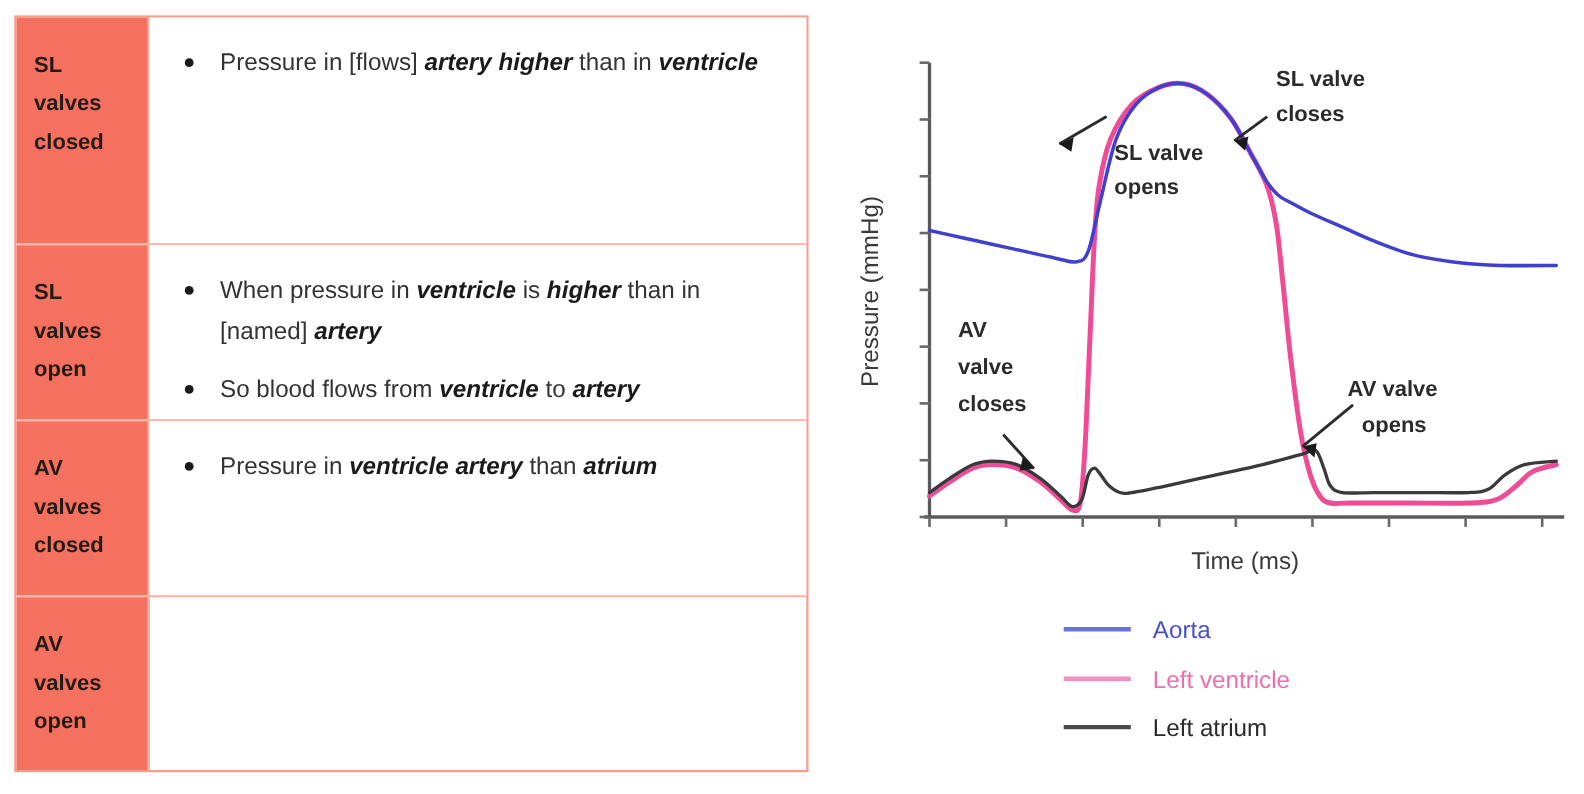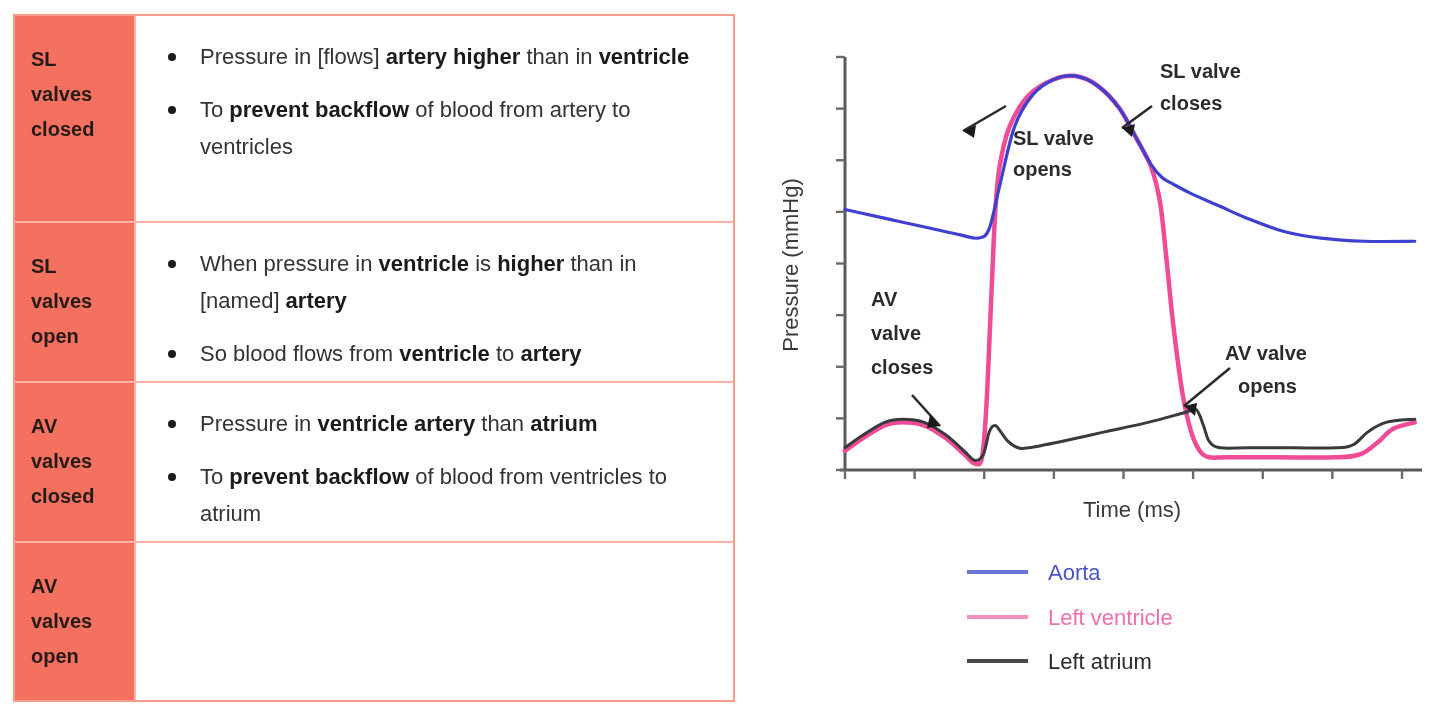--- a/index.html
+++ b/index.html
@@ -89,21 +89,21 @@
   ul.bullets > li::before {
     content: "";
     position: absolute;
     left: 4px;
     top: 15px;
     width: 8px;
     height: 8px;
     border-radius: 50%;
     background: #1b1b1b;
   }
-  ul.bullets b { font-weight: bold; color: #1b1b1b; }
+  ul.bullets b { font-weight: bold; color: #1b1b1b; font-style: italic; }
 
   
   #chart-panel {
     position: absolute;
     left: 760px;
     top: 0;
     width: 680px;
     height: 722px;
   }
   #chart-svg {
@@ -136,21 +136,20 @@
 
     <div class="table-row row-h1">
       <div class="cell-label">
         <span class="lbl-line">SL</span>
         <span class="lbl-line">valves</span>
         <span class="lbl-line">closed</span>
       </div>
       <div class="cell-body">
         <ul class="bullets">
             <li><span>Pressure in [flows] </span><b>artery higher</b><span> than in </span><b>ventricle</b></li>
-            <li><span>To </span><b>prevent backflow</b><span> of blood from artery to ventricles</span></li>
           </ul>
       </div>
     </div>
 
     <div class="table-row row-h2">
       <div class="cell-label">
         <span class="lbl-line">SL</span>
         <span class="lbl-line">valves</span>
         <span class="lbl-line">open</span>
       </div>
@@ -164,21 +163,20 @@
 
     <div class="table-row row-h3">
       <div class="cell-label">
         <span class="lbl-line">AV</span>
         <span class="lbl-line">valves</span>
         <span class="lbl-line">closed</span>
       </div>
       <div class="cell-body">
         <ul class="bullets">
             <li><span>Pressure in </span><b>ventricle artery</b><span> than </span><b>atrium</b></li>
-            <li><span>To </span><b>prevent backflow</b><span> of blood from ventricles to atrium</span></li>
           </ul>
       </div>
     </div>
 
     <div class="table-row row-h4">
       <div class="cell-label">
         <span class="lbl-line">AV</span>
         <span class="lbl-line">valves</span>
         <span class="lbl-line">open</span>
       </div>

